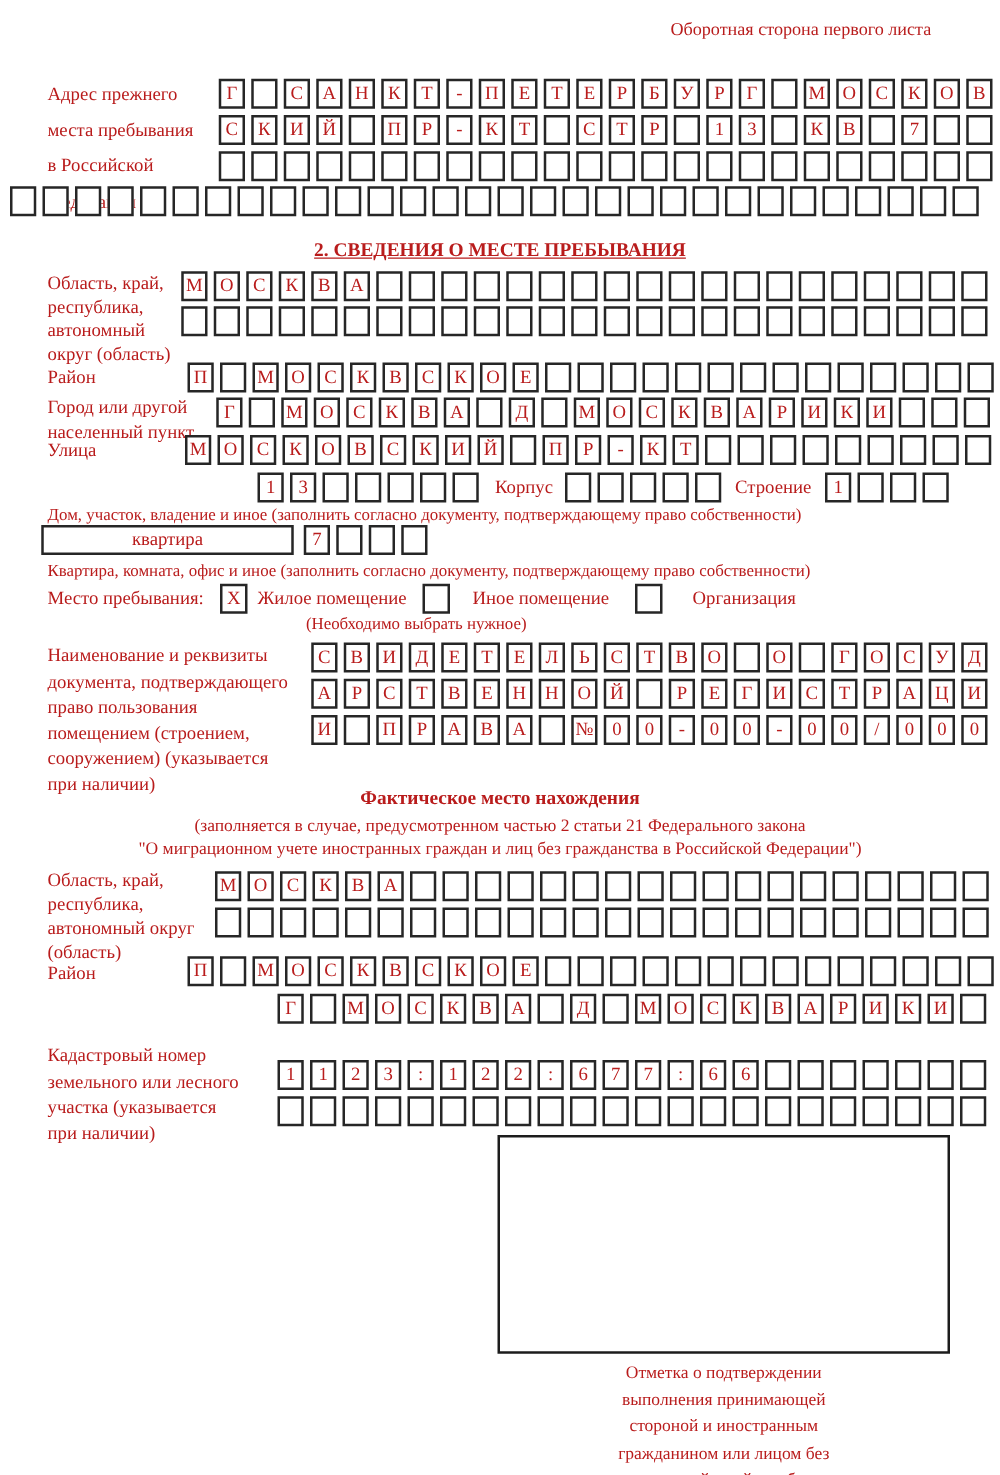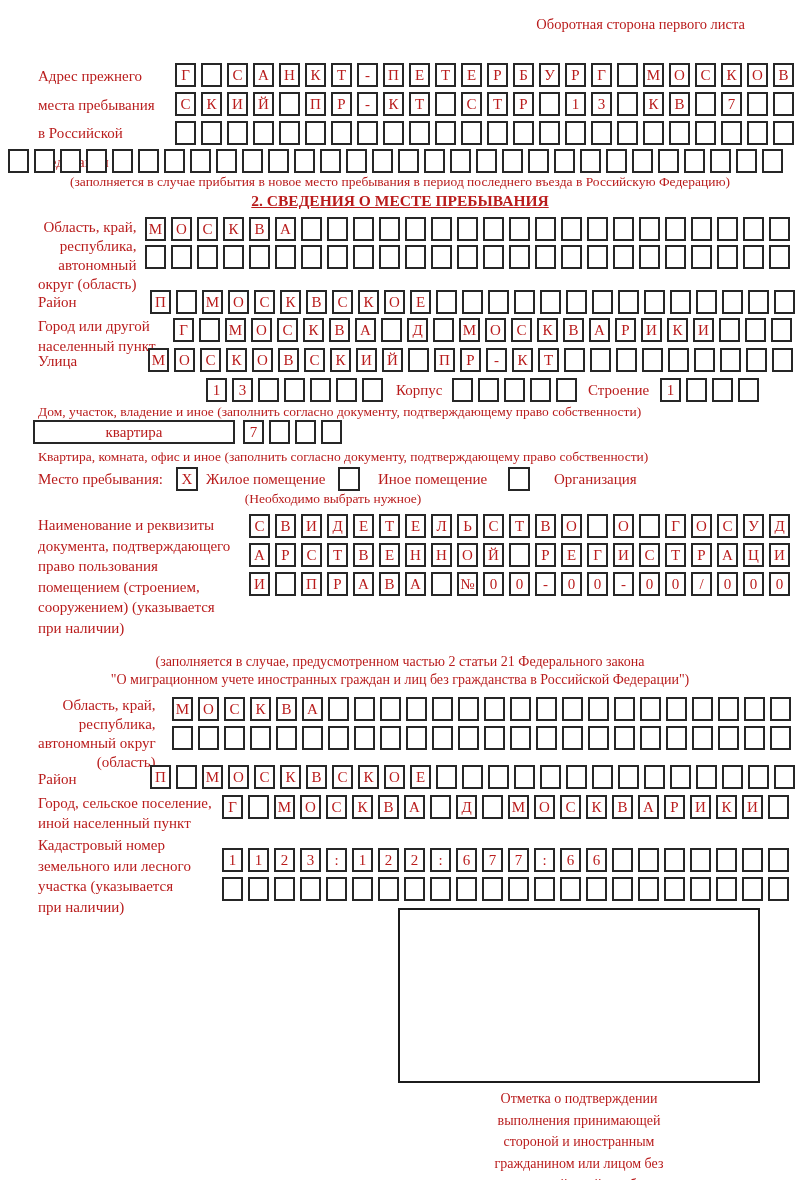--- a/index.html
+++ b/index.html
@@ -2,21 +2,21 @@
 <html><head>
 <meta charset="utf-8">
 <style>
   html,body{margin:0;padding:0;background:#e8e8e8;}
   .page{
     position:relative;width:800px;height:1180px;margin:0 auto;background:#ffffff;
     font-family:"Liberation Serif","DejaVu Serif",serif;color:#b91c1c;overflow:hidden;
   }
   .lbl{position:absolute;font-size:15px;line-height:20px;white-space:pre-line;}
   .lbl.wide{line-height:28.5px;}
-  .lbl.tight{line-height:19px;text-align:right;}
+  .lbl.tight{line-height:19px;}
   .cap{position:absolute;font-size:13.5px;white-space:pre-line;}
   .title{position:absolute;font-size:15.5px;font-weight:bold;white-space:nowrap;transform:translateX(-50%);}
   .note{position:absolute;font-size:14px;white-space:nowrap;transform:translateX(-50%);}
   .boxrow{position:absolute;display:flex;gap:5px;}
   .cell{
     box-sizing:border-box;width:21px;height:24px;border:2px solid #262626;background:#fff;
     display:flex;align-items:center;justify-content:center;font-size:15px;flex:0 0 auto;
   }
   .bigbox{
     position:absolute;box-sizing:border-box;height:24px;border:2px solid #262626;background:#fff;
@@ -144,21 +144,20 @@
       <span class="cell"></span>
       <span class="cell"></span>
       <span class="cell"></span>
       <span class="cell"></span>
       <span class="cell"></span>
       <span class="cell"></span>
       <span class="cell"></span>
       <span class="cell"></span>
       <span class="cell"></span>
     </div>
-  <div class="note" style="left:400px;top:174px;font-size:13.5px;">(заполняется в случае прибытия в новое место пребывания в период последнего въезда в Российскую Федерацию)</div>
 
   <div class="title" style="left:400px;top:192px;text-decoration:underline;">2. СВЕДЕНИЯ О МЕСТЕ ПРЕБЫВАНИЯ</div>
 
   <div class="lbl tight" style="left:38px;top:218px;">Область, край,
 республика,
 автономный
 округ (область)</div>
   <div class="boxrow" style="left:145px;top:217px;">
       <span class="cell">М</span>
       <span class="cell">О</span>
@@ -414,20 +413,21 @@
       <span class="cell">0</span>
       <span class="cell">-</span>
       <span class="cell">0</span>
       <span class="cell">0</span>
       <span class="cell">/</span>
       <span class="cell">0</span>
       <span class="cell">0</span>
       <span class="cell">0</span>
     </div>
 
+  <div class="title" style="left:400px;top:630px;">Фактическое место нахождения</div>
   <div class="note" style="left:400px;top:654px;">(заполняется в случае, предусмотренном частью 2 статьи 21 Федерального закона</div>
   <div class="note" style="left:400px;top:672px;">"О миграционном учете иностранных граждан и лиц без гражданства в Российской Федерации")</div>
 
   <div class="lbl tight" style="left:38px;top:696px;">Область, край,
 республика,
 автономный округ
 (область)</div>
   <div class="boxrow" style="left:172px;top:697px;">
       <span class="cell">М</span>
       <span class="cell">О</span>
@@ -503,22 +503,20 @@
       <span class="cell"></span>
       <span class="cell"></span>
       <span class="cell"></span>
       <span class="cell"></span>
       <span class="cell"></span>
       <span class="cell"></span>
       <span class="cell"></span>
       <span class="cell"></span>
     </div>
 
-  <div class="lbl" style="left:38px;top:793px;">Город, сельское поселение,
-иной населенный пункт</div>
   <div class="boxrow" style="left:222px;top:795px;">
       <span class="cell">Г</span>
       <span class="cell"></span>
       <span class="cell">М</span>
       <span class="cell">О</span>
       <span class="cell">С</span>
       <span class="cell">К</span>
       <span class="cell">В</span>
       <span class="cell">А</span>
       <span class="cell"></span>

